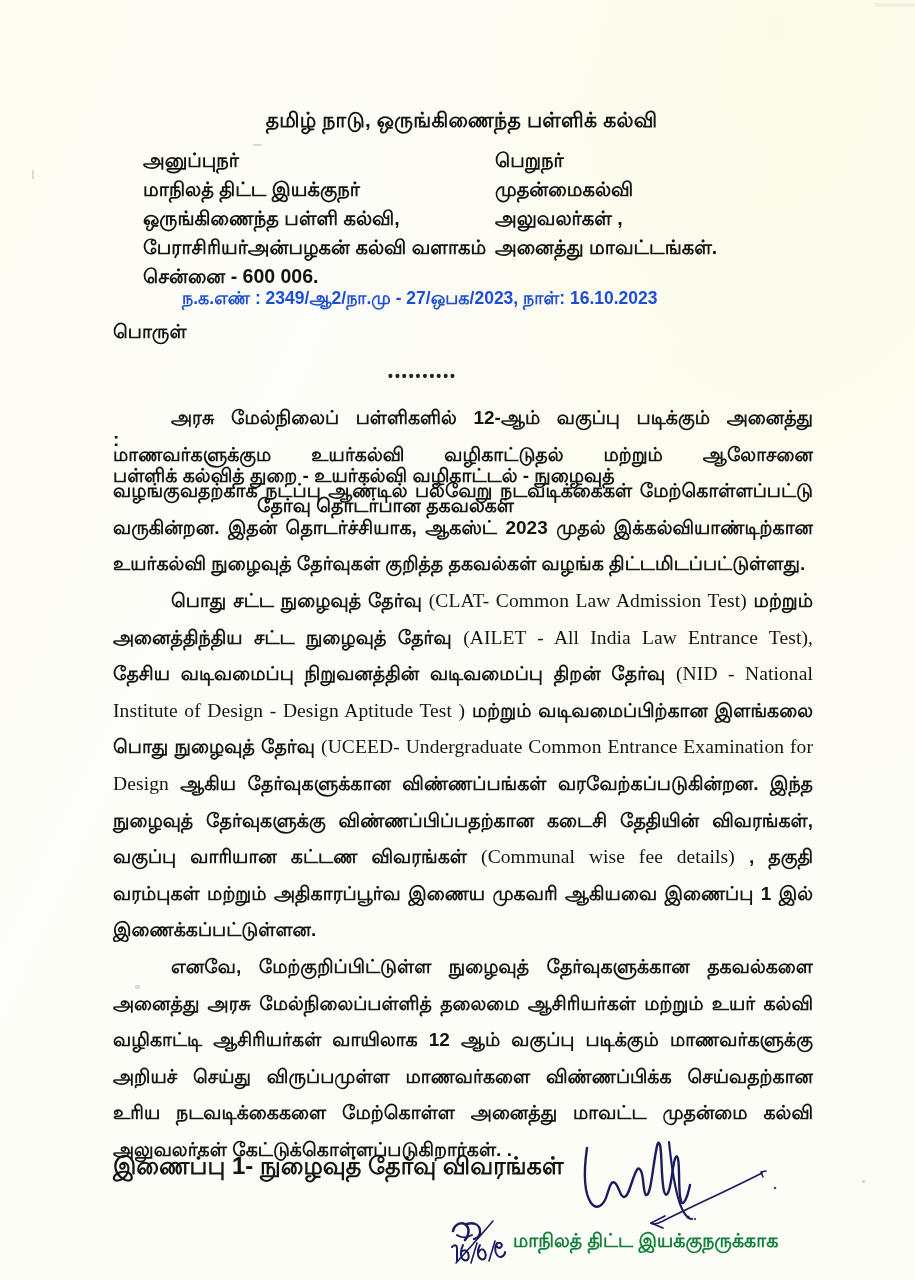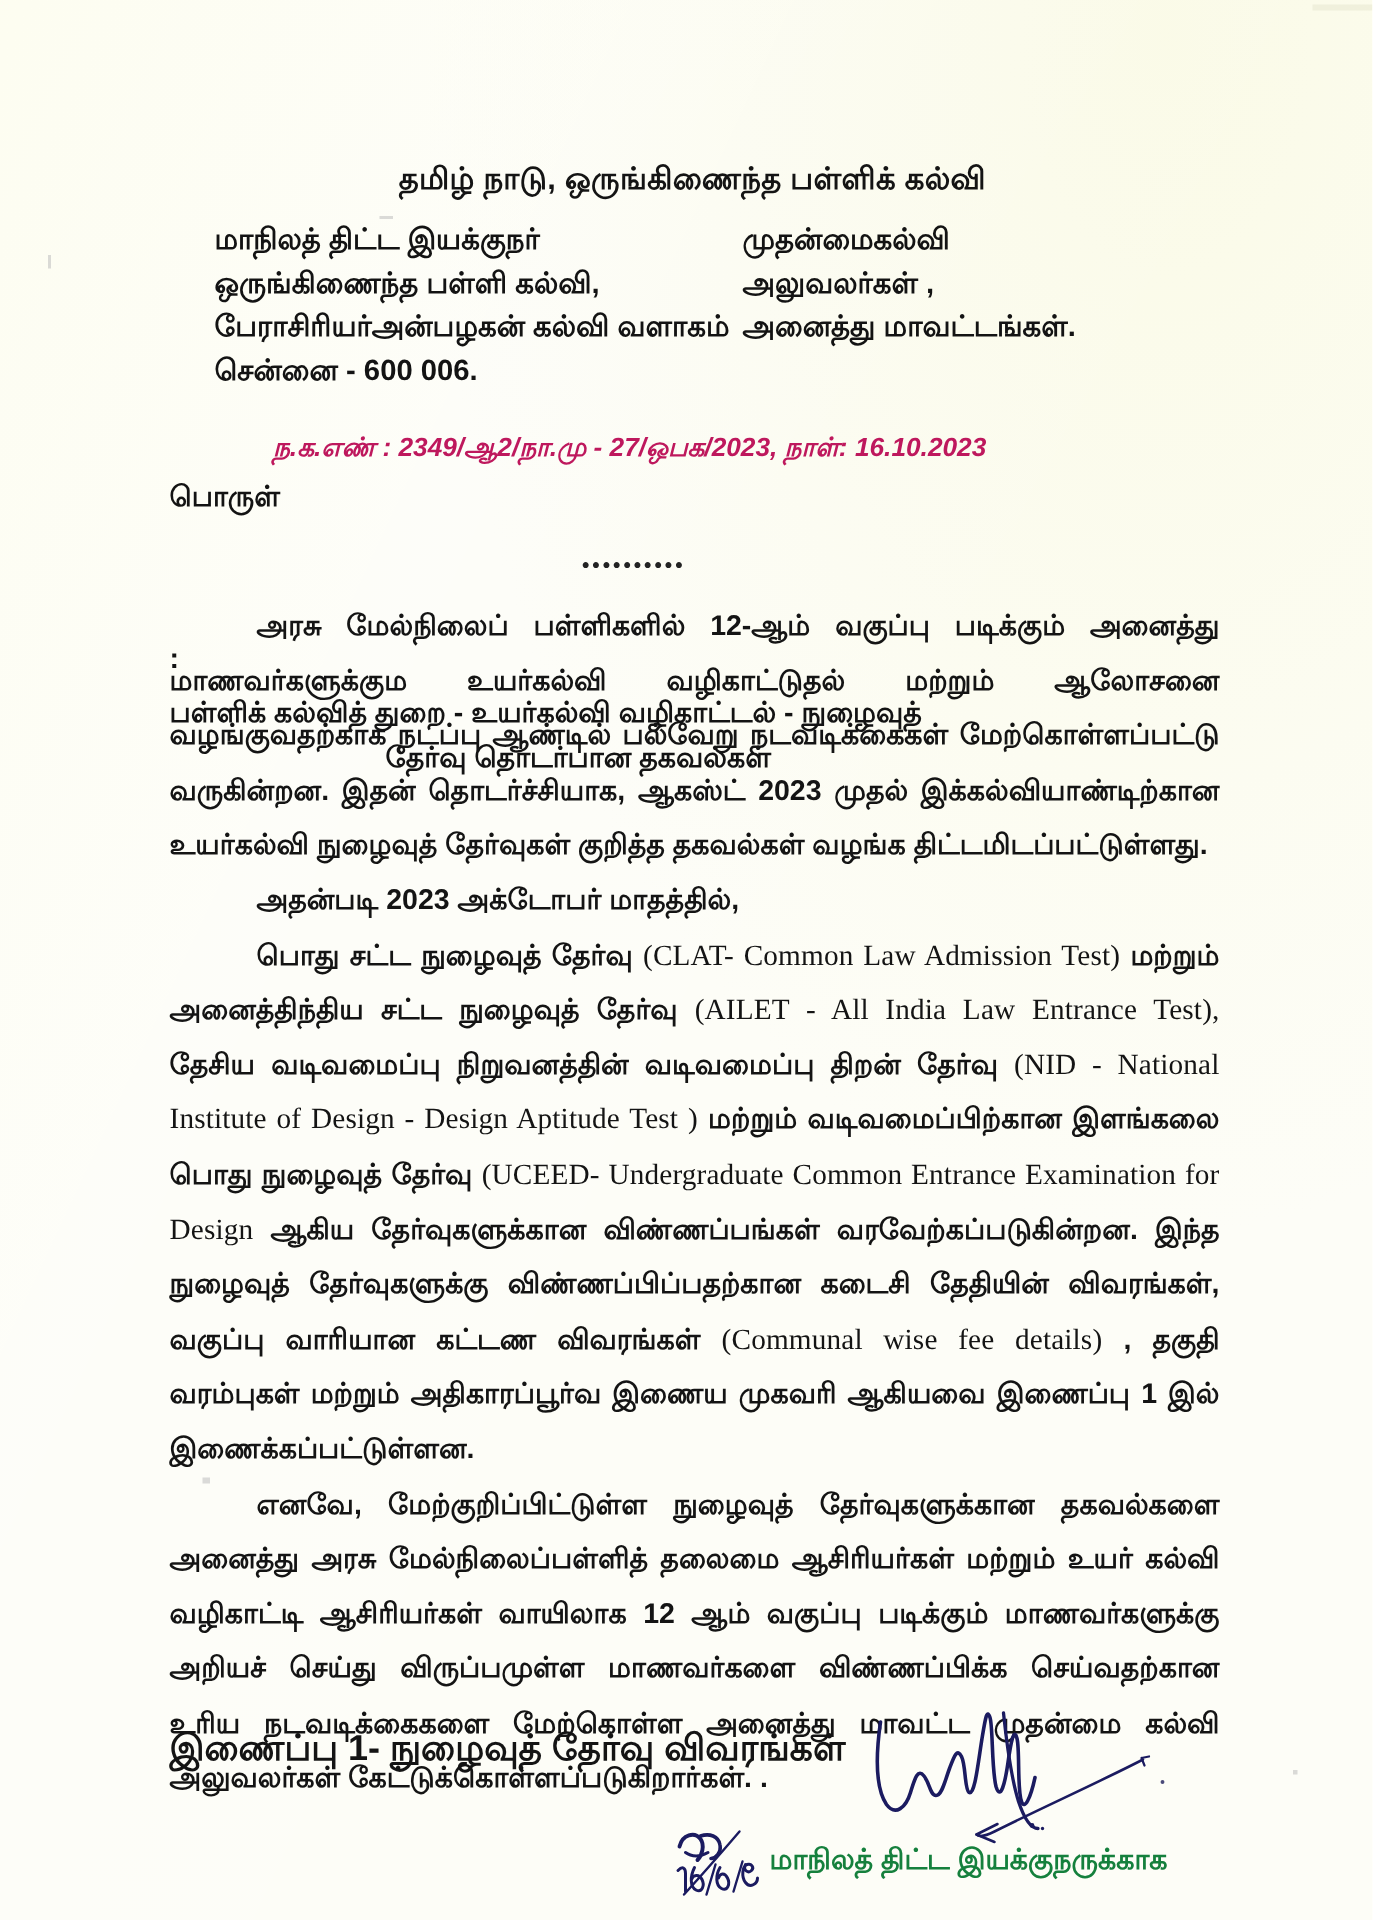--- a/index.html
+++ b/index.html
@@ -64,23 +64,22 @@
   }
   .addr-from { width: 352px; flex: 0 0 352px; }
   .addr-to   { flex: 1 1 auto; }
 
   .ref-line {
     position: absolute;
     left: 182px;
     top: 288px;
     font-size: 17.5px;
     font-weight: 700;
-    color: #be185d;
-    white-space: nowrap;
-    font-style: italic;
+    color: #1d4ed8;
+    white-space: nowrap;
   }
   .subject-block {
     position: absolute;
     left: 113px;
     top: 317px;
     width: 700px;
   }
   .subject-row {
     display: flex;
     font-size: 19px;
@@ -190,20 +189,24 @@
   <div class="speck" style="left:875px; top:3px; width:40px; height:4px; background:#e8e8d0;"></div>
   <div class="speck" style="left:862px; top:1180px; width:3px; height:3px;"></div>
   <div class="speck" style="left:135px; top:985px; width:5px; height:4px;"></div>
 
   <div class="content">
 
     <div class="doc-title">தமிழ் நாடு, ஒருங்கிணைந்த பள்ளிக் கல்வி</div>
 
     <div class="addr-block">
       <div class="addr-row">
+        <div class="addr-from">அனுப்புநர்</div>
+        <div class="addr-to">பெறுநர்</div>
+      </div>
+      <div class="addr-row">
         <div class="addr-from">மாநிலத் திட்ட இயக்குநர்</div>
         <div class="addr-to">முதன்மைகல்வி</div>
       </div>
       <div class="addr-row">
         <div class="addr-from">ஒருங்கிணைந்த பள்ளி கல்வி,</div>
         <div class="addr-to">அலுவலர்கள் ,</div>
       </div>
       <div class="addr-row">
         <div class="addr-from">பேராசிரியர்அன்பழகன் கல்வி வளாகம்</div>
         <div class="addr-to">அனைத்து மாவட்டங்கள்.</div>
@@ -222,21 +225,20 @@
         <div class="subject-colon">:</div>
         <div class="subject-text">பள்ளிக்  கல்வித்  துறை  -  உயர்கல்வி  வழிகாட்டல்  -  நுழைவுத்</div>
       </div>
       <div class="subject-text-2">தேர்வு தொடர்பான தகவல்கள்</div>
     </div>
 
     <div class="dots">••••••••••</div>
 
     <div class="body-block">
       <p class="para indent"><span>அரசு  மேல்நிலைப்  பள்ளிகளில்  12-ஆம்  வகுப்பு  படிக்கும்  அனைத்து மாணவர்களுக்கும   உயர்கல்வி   வழிகாட்டுதல்  மற்றும்   ஆலோசனை வழங்குவதற்காக நடப்பு ஆண்டில் பல்வேறு நடவடிக்கைகள் மேற்கொள்ளப்பட்டு வருகின்றன.   இதன்   தொடர்ச்சியாக,   ஆகஸ்ட்   2023   முதல் இக்கல்வியாண்டிற்கான  உயர்கல்வி  நுழைவுத்  தேர்வுகள்  குறித்த  தகவல்கள் வழங்க திட்டமிடப்பட்டுள்ளது.</span></p>
-      <p class="para single-line"><span>அதன்படி 2023 அக்டோபர்  மாதத்தில்,</span></p>
       <p class="para indent"><span>பொது சட்ட நுழைவுத் தேர்வு </span><span class="en">(CLAT- Common Law Admission Test)</span><span> மற்றும் அனைத்திந்திய சட்ட நுழைவுத் தேர்வு </span><span class="en">(AILET - All India Law Entrance Test),</span><span> தேசிய வடிவமைப்பு நிறுவனத்தின் வடிவமைப்பு திறன் தேர்வு </span><span class="en">(NID - National Institute of Design - Design Aptitude Test )</span><span> மற்றும் வடிவமைப்பிற்கான இளங்கலை பொது நுழைவுத் தேர்வு </span><span class="en">(UCEED- Undergraduate Common Entrance Examination for Design</span><span> ஆகிய தேர்வுகளுக்கான விண்ணப்பங்கள் வரவேற்கப்படுகின்றன. இந்த நுழைவுத் தேர்வுகளுக்கு விண்ணப்பிப்பதற்கான கடைசி தேதியின் விவரங்கள், வகுப்பு வாரியான கட்டண விவரங்கள் </span><span class="en">(Communal wise fee details)</span><span> , தகுதி வரம்புகள் மற்றும் அதிகாரப்பூர்வ இணைய முகவரி    ஆகியவை இணைப்பு 1 இல் இணைக்கப்பட்டுள்ளன.</span></p>
       <p class="para indent"><span>எனவே, மேற்குறிப்பிட்டுள்ள நுழைவுத் தேர்வுகளுக்கான தகவல்களை அனைத்து அரசு மேல்நிலைப்பள்ளித் தலைமை ஆசிரியர்கள் மற்றும் உயர் கல்வி வழிகாட்டி ஆசிரியர்கள் வாயிலாக 12 ஆம் வகுப்பு படிக்கும் மாணவர்களுக்கு அறியச் செய்து விருப்பமுள்ள மாணவர்களை விண்ணப்பிக்க செய்வதற்கான உரிய நடவடிக்கைகளை மேற்கொள்ள அனைத்து மாவட்ட முதன்மை கல்வி அலுவலர்கள் கேட்டுக்கொள்ளப்படுகிறார்கள். .</span></p>
     </div>
 
     <div class="annex-line">இணைப்பு 1- நுழைவுத் தேர்வு விவரங்கள்</div>
 
     <svg class="signature" viewBox="0 0 215 105">
       <g fill="none" stroke="#1b1b60" stroke-linecap="round" stroke-linejoin="round">
         <path d="M12 13 C9 34, 8 56, 16 68 C22 76, 29 70, 32 60 C35 50, 37 44, 41 49 C45 54, 45 62, 49 62 C53 62, 55 52, 58 44 C61 36, 63 30, 66 36 C69 42, 68 58, 71 60 C75 62, 77 40, 80 22 C82 10, 83 4, 85 10 C87 16, 86 44, 89 56 C92 66, 95 54, 97 40 C99 26, 101 16, 103 24 C105 32, 103 58, 106 66 C108 72, 112 64, 115 50" stroke-width="2.4"></path>
         <path d="M94 7 C96 26, 99 50, 104 66 C108 78, 112 84, 117 84" stroke-width="2.2"></path>

